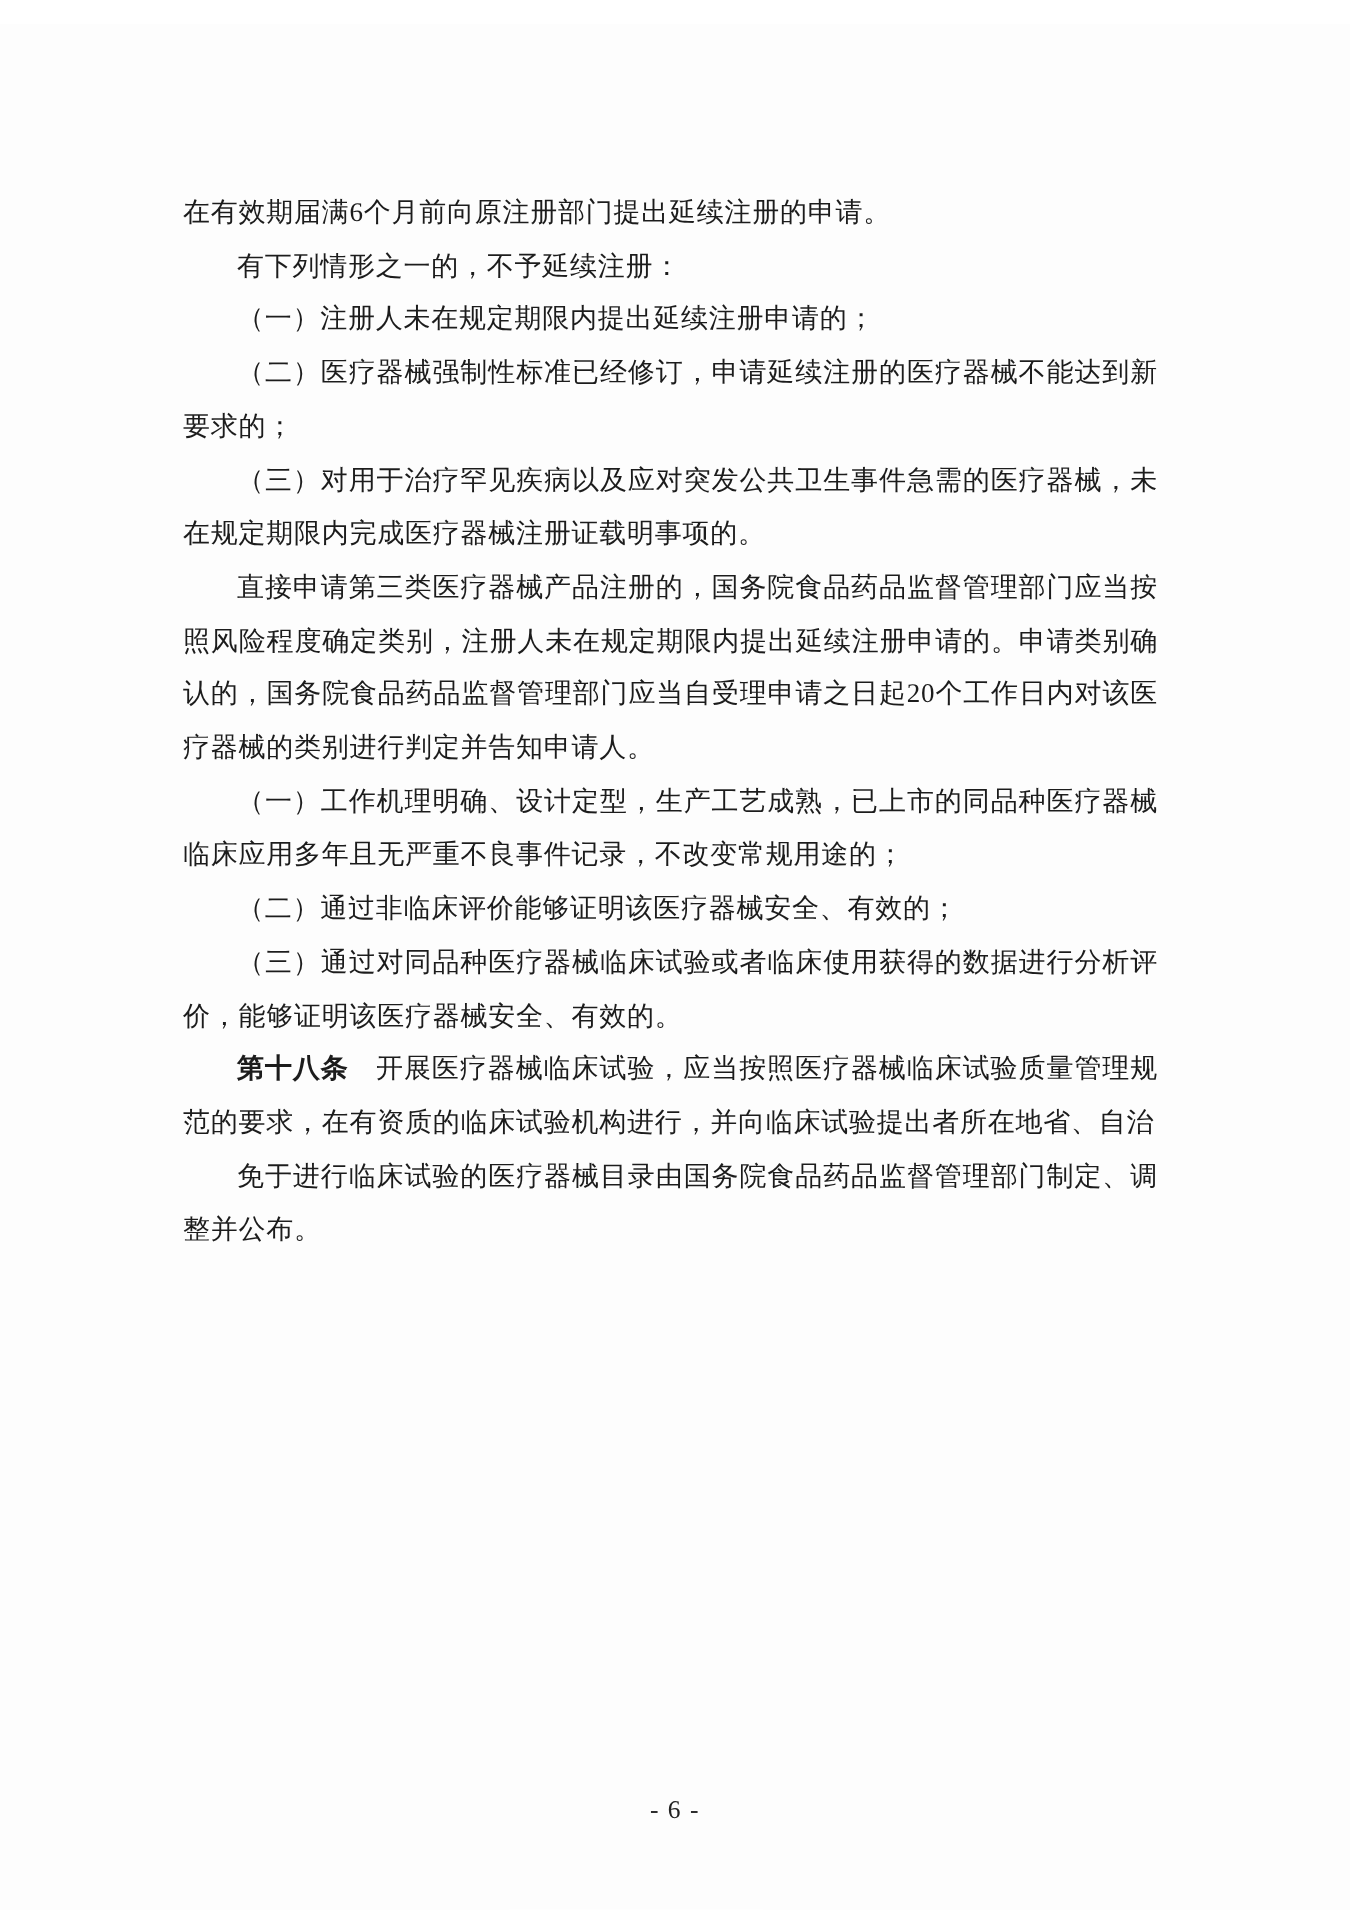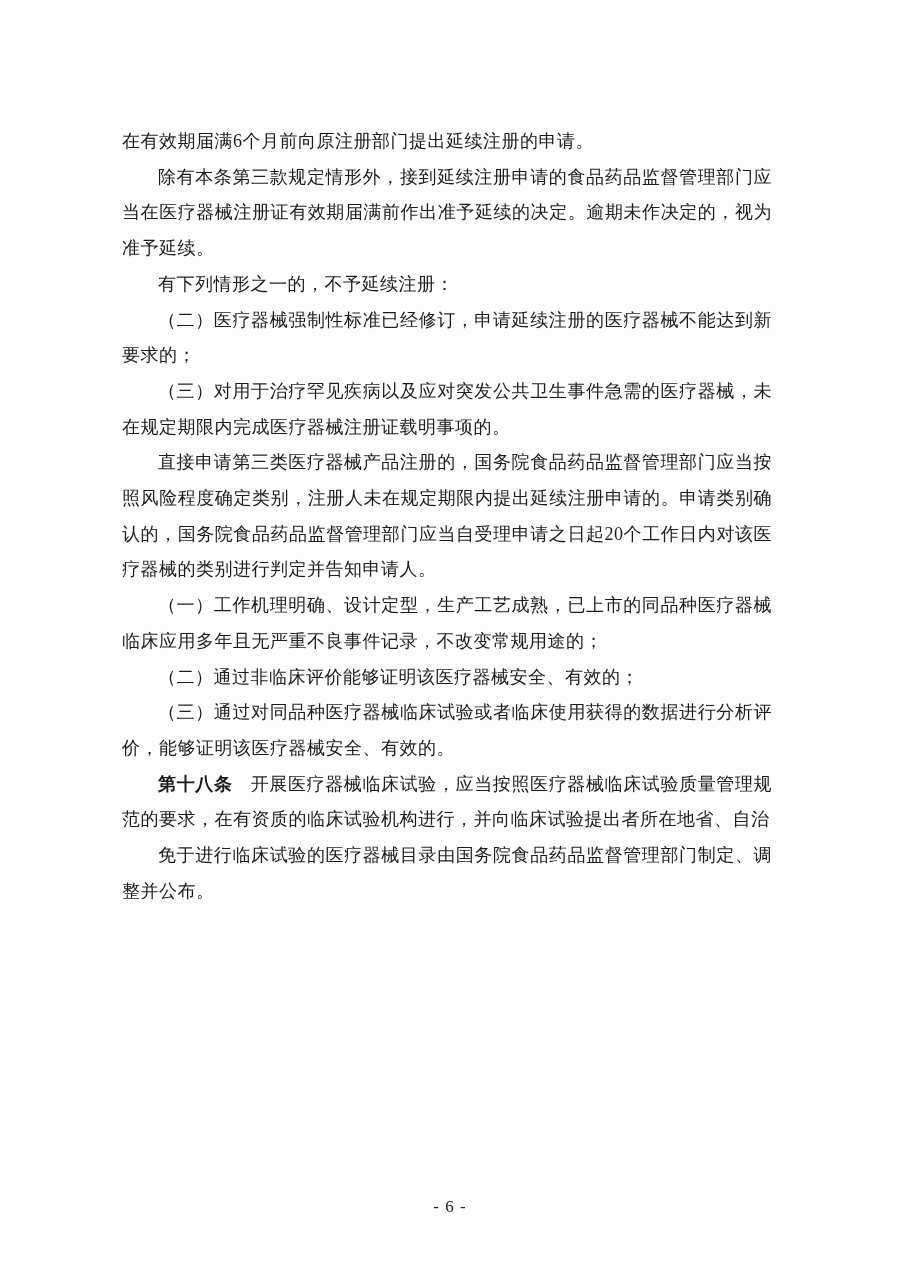--- a/index.html
+++ b/index.html
@@ -58,22 +58,22 @@
     color: #222222;
   }
 </style>
 </head>
 <body>
 
 <div class="page">
 
   <div class="text-block" id="text-block">
       <p><span>在有效期届满6个月前向原注册部门提出延续注册的申请。</span></p>
-      <p class="indent"><span>除有本条第三款规定情形外，接到延续注册申请的食品药品监督管理部门应当在医疗器械注册证有效期届满前作出准予延续的决定。逾期未作决定的，视为准予延续。</span></p>
       <p class="indent"><span>有下列情形之一的，不予延续注册：</span></p>
+      <p class="indent"><span>（一）注册人未在规定期限内提出延续注册申请的；</span></p>
       <p class="indent"><span>（二）医疗器械强制性标准已经修订，申请延续注册的医疗器械不能达到新要求的；</span></p>
       <p class="indent"><span>（三）对用于治疗罕见疾病以及应对突发公共卫生事件急需的医疗器械，未在规定期限内完成医疗器械注册证载明事项的。</span></p>
       <p class="indent"><span>直接申请第三类医疗器械产品注册的，国务院食品药品监督管理部门应当按照风险程度确定类别，注册人未在规定期限内提出延续注册申请的。申请类别确认的，国务院食品药品监督管理部门应当自受理申请之日起20个工作日内对该医疗器械的类别进行判定并告知申请人。</span></p>
       <p class="indent"><span>（一）工作机理明确、设计定型，生产工艺成熟，已上市的同品种医疗器械临床应用多年且无严重不良事件记录，不改变常规用途的；</span></p>
       <p class="indent"><span>（二）通过非临床评价能够证明该医疗器械安全、有效的；</span></p>
       <p class="indent"><span>（三）通过对同品种医疗器械临床试验或者临床使用获得的数据进行分析评价，能够证明该医疗器械安全、有效的。</span></p>
       <p class="indent"><span class="article-no">第十八条</span><span class="article-gap"></span><span>开展医疗器械临床试验，应当按照医疗器械临床试验质量管理规范的要求，在有资质的临床试验机构进行，并向临床试验提出者所在地省、自治</span></p>
       <p class="indent"><span>免于进行临床试验的医疗器械目录由国务院食品药品监督管理部门制定、调整并公布。</span></p>
     </div>
 

